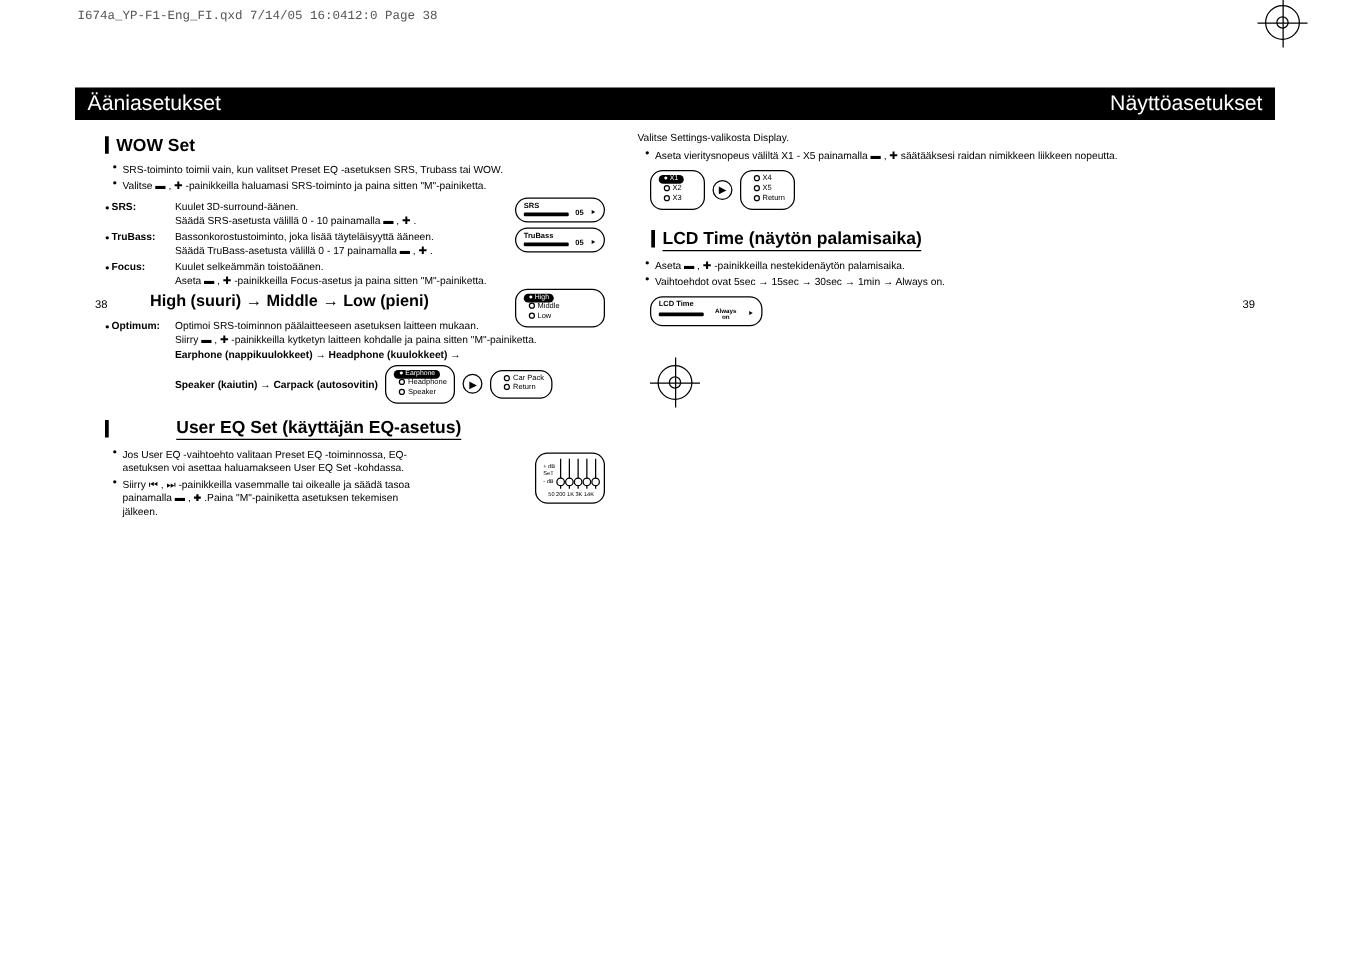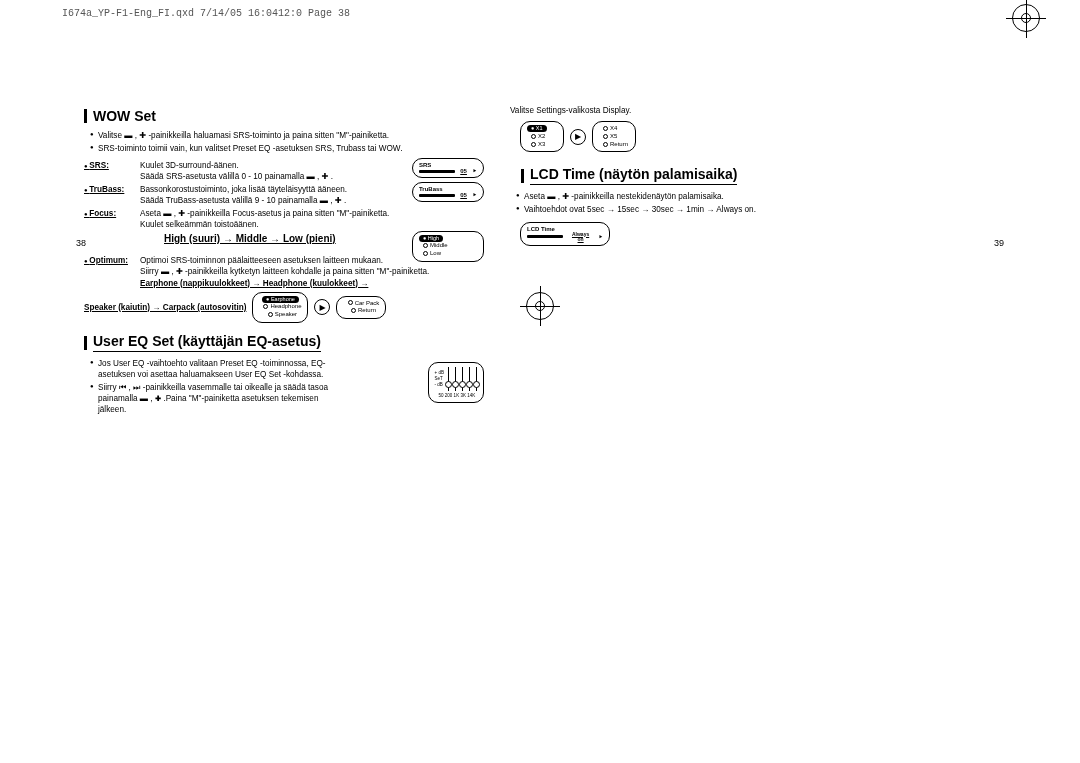--- a/index.html
+++ b/index.html
@@ -19,21 +19,21 @@
   .sec-title { font-size: 14px; font-weight: bold; display: flex; align-items: center; margin-top: 4px; margin-bottom: 6px; }
   .sec-bar { width: 3px; height: 14px; background: #000; margin-right: 6px; }
   .sec-underline { border-bottom: 1px solid #000; width: fit-content; padding-bottom: 2px; }
   .bullet-list { font-size: 8.2px; line-height: 1.35; margin: 0; padding: 0 0 0 6px; list-style: none; }
   .bullet-list li { position: relative; padding-left: 8px; margin-bottom: 2px; }
   .bullet-list li::before { content: '●'; position: absolute; left: 0; top: 0; font-size: 6px; }
   .def-row { display: flex; font-size: 8.2px; line-height: 1.35; margin-bottom: 2px; }
   .def-label { width: 56px; flex-shrink: 0; }
   .def-label::before { content: '● '; font-size: 6px; }
   .def-body { flex: 1; }
-  .bold { font-weight: bold; text-decoration: underline; }
+  .bold { font-weight: bold; }
   .small-device { display: inline-block; border: 1px solid #000; border-radius: 10px; background: #fff; font-size: 6px; line-height: 1; padding: 3px 6px; vertical-align: top; min-width: 72px; box-sizing: border-box; }
   .dev-label { font-weight: bold; font-size: 6px; }
   .dev-bar { display: inline-block; height: 3px; width: 36px; background: #000; vertical-align: middle; border-radius: 1px; }
   .dev-line { display: flex; align-items: center; justify-content: space-between; gap: 4px; }
   .dev-list { font-size: 6px; line-height: 1.3; }
   .dev-list-row { padding-left: 4px; }
   .dev-sel { display: inline-block; background: #000; color: #fff; border-radius: 6px; padding: 0 4px; font-size: 5.5px; }
   .dev-circle { display: inline-block; width: 5px; height: 5px; border: 0.5px solid #000; border-radius: 50%; margin-right: 2px; vertical-align: middle; box-sizing: border-box; }
   .devices-row { display: flex; align-items: center; gap: 6px; margin: 4px 0 6px; }
   .arrow-btn { width: 14px; height: 14px; border: 1px solid #000; border-radius: 50%; display: flex; align-items: center; justify-content: center; font-size: 8px; }
@@ -62,31 +62,35 @@
       <div class="reg-v"></div>
       <div class="reg-sm"></div>
   </div>
   <div class="reg-bot">
     <div class="reg-big"></div>
       <div class="reg-h"></div>
       <div class="reg-v"></div>
       <div class="reg-sm"></div>
   </div>
 
+  <div class="black-band">
+    <span class="band-title">Ääniasetukset</span>
+    <span class="band-title">Näyttöasetukset</span>
+  </div>
 
   <div class="col col-left">
 
     <div class="sec-title">
       <span class="sec-bar"></span>
         <span>WOW Set</span>
     </div>
 
     <ul class="bullet-list">
+      <li>SRS-toiminto toimii vain, kun valitset Preset EQ -asetuksen SRS, Trubass tai WOW.</li>
       <li>Valitse ▬ , ✚ -painikkeilla haluamasi SRS-toiminto ja paina sitten "M"-painiketta.</li>
-      <li>SRS-toiminto toimii vain, kun valitset Preset EQ -asetuksen SRS, Trubass tai WOW.</li>
     </ul>
 
     <div class="row-pos" style="margin-top:6px; min-height:22px;">
       <div class="def-row">
         <div class="def-label bold">SRS:</div>
         <div class="def-body">
           <div>Kuulet 3D-surround-äänen.</div>
           <div>Säädä SRS-asetusta välillä 0 - 10 painamalla ▬ , ✚ .</div>
         </div>
       </div>
@@ -98,80 +102,80 @@
             <span>⯈</span>
           </div>
       </div>
     </div>
 
     <div class="row-pos" style="min-height:22px;">
       <div class="def-row">
         <div class="def-label bold">TruBass:</div>
         <div class="def-body">
           <div>Bassonkorostustoiminto, joka lisää täyteläisyyttä ääneen.</div>
-          <div>Säädä TruBass-asetusta välillä 9 - 10 painamalla ▬ , ✚ .</div>
+          <div>Säädä TruBass-asetusta välillä 0 - 17 painamalla ▬ , ✚ .</div>
         </div>
       </div>
       <div class="small-device floatright" style="top:-2px;">
         <div class="dev-label">TruBass</div>
         <div class="dev-line">
             <span class="dev-bar"></span>
             <span class="bold">05</span>
             <span>⯈</span>
           </div>
       </div>
     </div>
 
     <div class="def-row">
       <div class="def-label bold">Focus:</div>
       <div class="def-body">
+        <div>Kuulet selkeämmän toistoäänen.</div>
         <div>Aseta ▬ , ✚ -painikkeilla Focus-asetus ja paina sitten "M"-painiketta.</div>
-        <div>Kuulet selkeämmän toistoäänen.</div>
       </div>
     </div>
 
     <div class="row-pos" style="min-height:18px;">
-      <div class="bold" style="font-size:10px; margin-left:80px;">High (suuri) → Middle → Low (pieni)</div>
+      <div class="bold" style="font-size:13px; margin-left:36px;">High (suuri) → Middle → Low (pieni)</div>
       <div class="small-device floatright" style="top:-2px;">
         <div class="dev-list">
           <div><span class="dev-sel">● <span>High</span></span></div>
           <div class="dev-list-row"><span class="dev-circle"></span><span>Middle</span></div>
           <div class="dev-list-row"><span class="dev-circle"></span><span>Low</span></div>
         </div>
       </div>
     </div>
 
     <div class="def-row" style="margin-top:4px;">
       <div class="def-label bold">Optimum:</div>
       <div class="def-body">
         <div>Optimoi SRS-toiminnon päälaitteeseen asetuksen laitteen mukaan.</div>
         <div>Siirry ▬ , ✚ -painikkeilla kytketyn laitteen kohdalle ja paina sitten "M"-painiketta.</div>
       </div>
     </div>
 
     <div style="font-size:8.2px; margin-left:56px;" class="bold">Earphone (nappikuulokkeet) → Headphone (kuulokkeet) →</div>
-    <div class="devices-row" style="text-align:center;">
+    <div class="devices-row" style="margin-left:56px;">
       <div class="bold" style="font-size:8.2px;">Speaker (kaiutin) → Carpack (autosovitin)</div>
       <div class="small-device" style="min-width:50px;">
         <div class="dev-list">
           <div><span class="dev-sel">● <span>Earphone</span></span></div>
           <div class="dev-list-row"><span class="dev-circle"></span><span>Headphone</span></div>
           <div class="dev-list-row"><span class="dev-circle"></span><span>Speaker</span></div>
         </div>
       </div>
       <div class="arrow-btn">▶</div>
       <div class="small-device" style="min-width:50px;">
         <div class="dev-list">
           <div class="dev-list-row"><span class="dev-circle"></span><span>Car Pack</span></div>
           <div class="dev-list-row"><span class="dev-circle"></span><span>Return</span></div>
         </div>
       </div>
     </div>
 
-    <div class="sec-title" style="margin-top:10px;">
+    <div class="sec-title" style="margin-top:10px;gap:48px;">
       <span class="sec-bar"></span>
         <span class="sec-underline">User EQ Set (käyttäjän EQ-asetus)</span>
     </div>
 
     <div class="row-pos">
       <ul class="bullet-list" style="width:250px;">
         <li>Jos User EQ -vaihtoehto valitaan Preset EQ -toiminnossa, EQ-asetuksen voi asettaa haluamakseen User EQ Set -kohdassa.</li>
         <li>Siirry ⏮ , ⏭ -painikkeilla vasemmalle tai oikealle ja säädä tasoa painamalla ▬ , ✚ .Paina "M"-painiketta asetuksen tekemisen jälkeen.</li>
       </ul>
       <div class="eq-sliders floatright" style="top:4px;">
@@ -193,20 +197,23 @@
           </div>
       </div>
     </div>
 
   </div>
 
   <div class="col col-right">
 
     <div class="thin-note">Valitse Settings-valikosta Display.</div>
 
+    <ul class="bullet-list">
+      <li>Aseta vieritysnopeus väliltä X1 - X5 painamalla ▬ , ✚ säätääksesi raidan nimikkeen liikkeen nopeutta.</li>
+    </ul>
 
     <div class="devices-row" style="margin-left:10px; margin-top:6px;">
       <div class="small-device" style="min-width:44px;">
         <div class="dev-list">
           <div><span class="dev-sel">● <span>X1</span></span></div>
           <div class="dev-list-row"><span class="dev-circle"></span><span>X2</span></div>
           <div class="dev-list-row"><span class="dev-circle"></span><span>X3</span></div>
         </div>
       </div>
       <div class="arrow-btn">▶</div>

